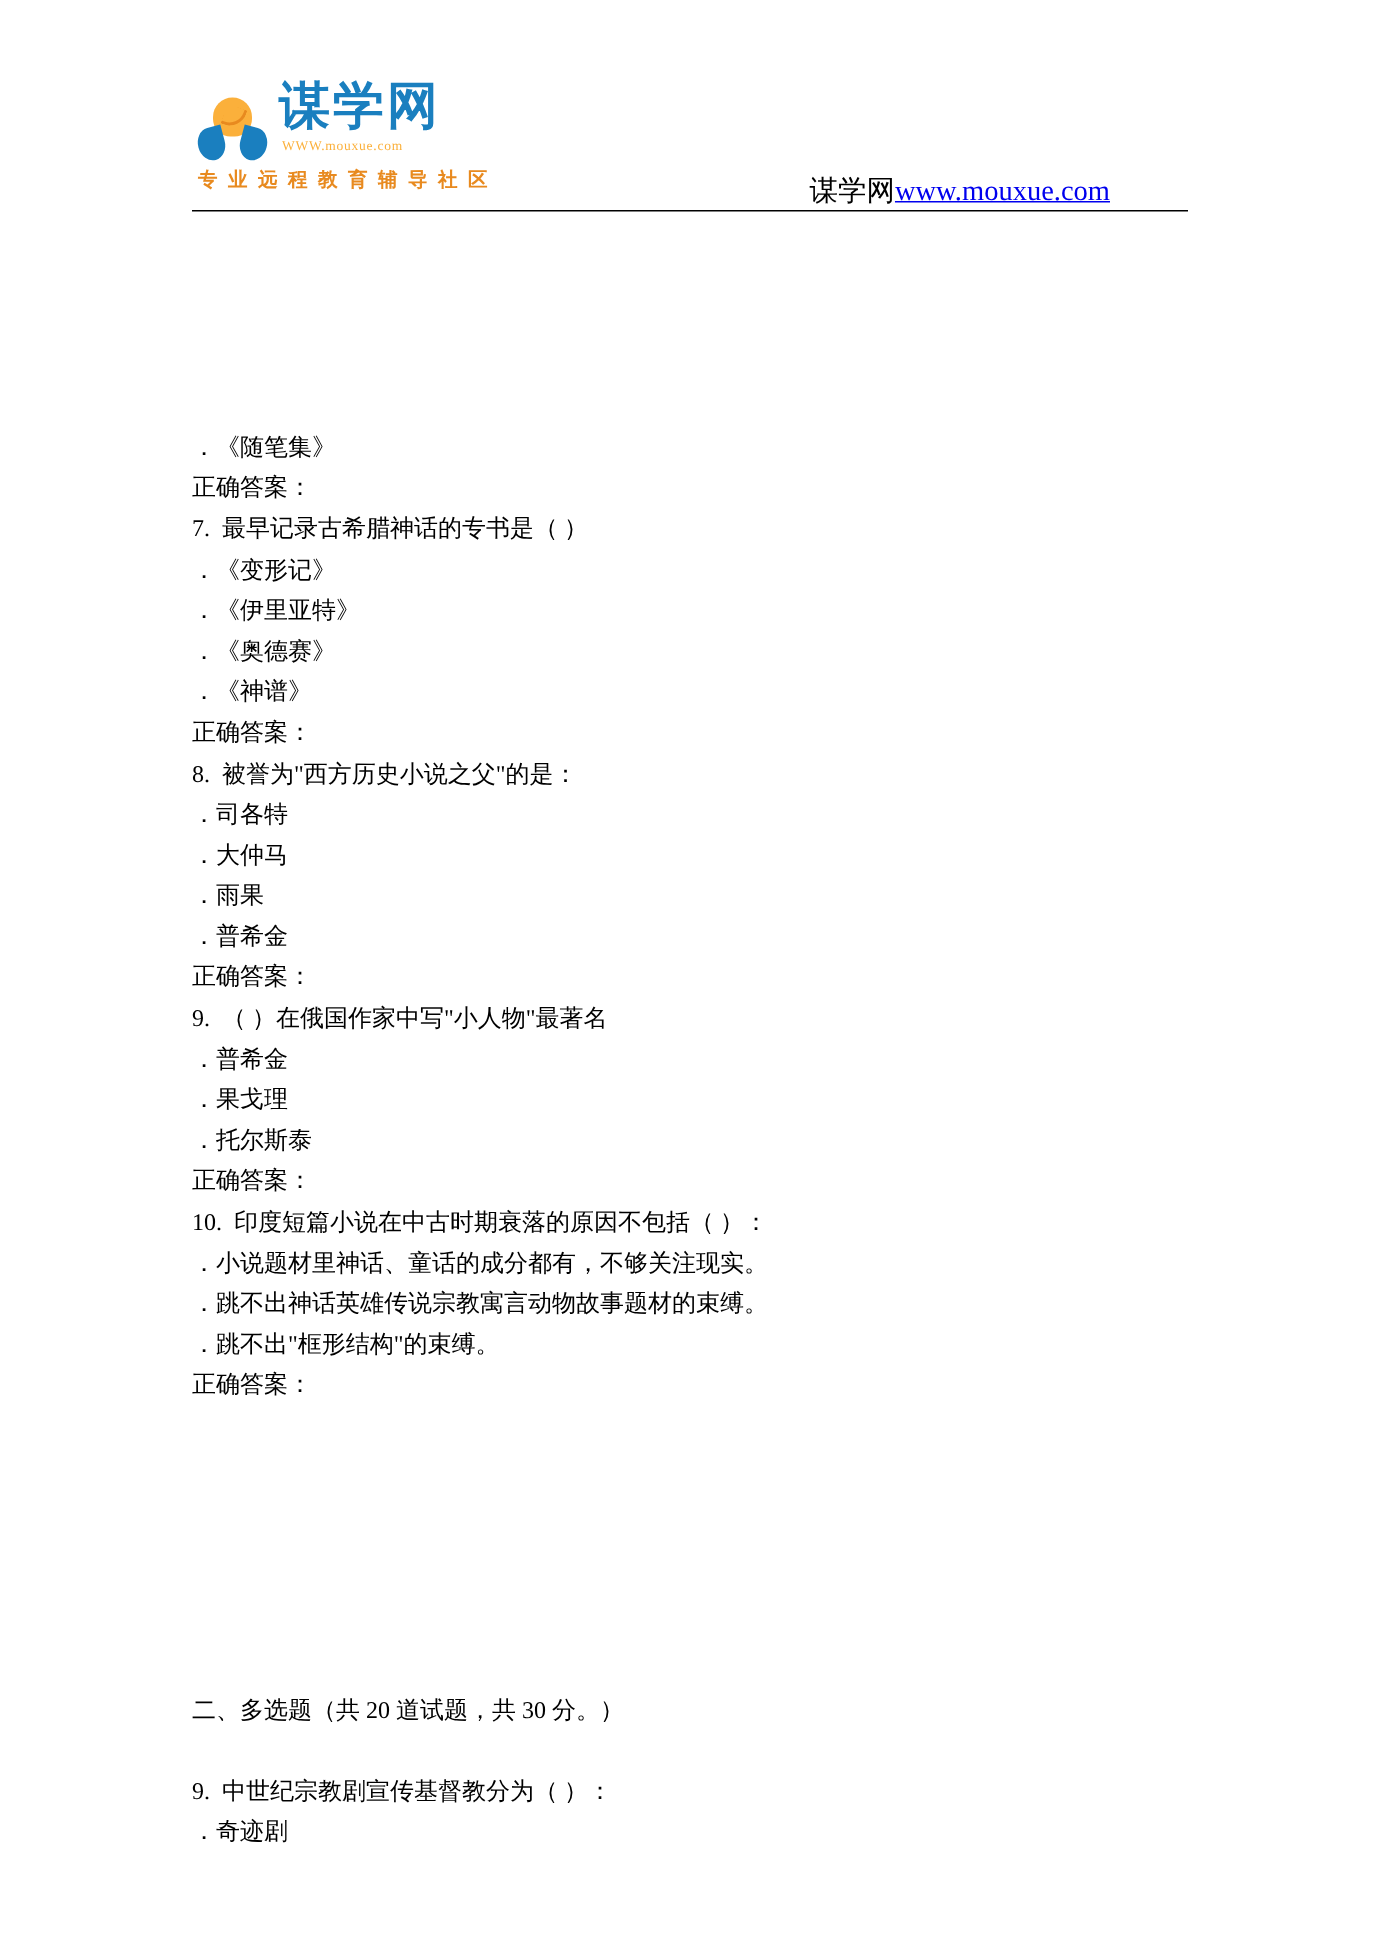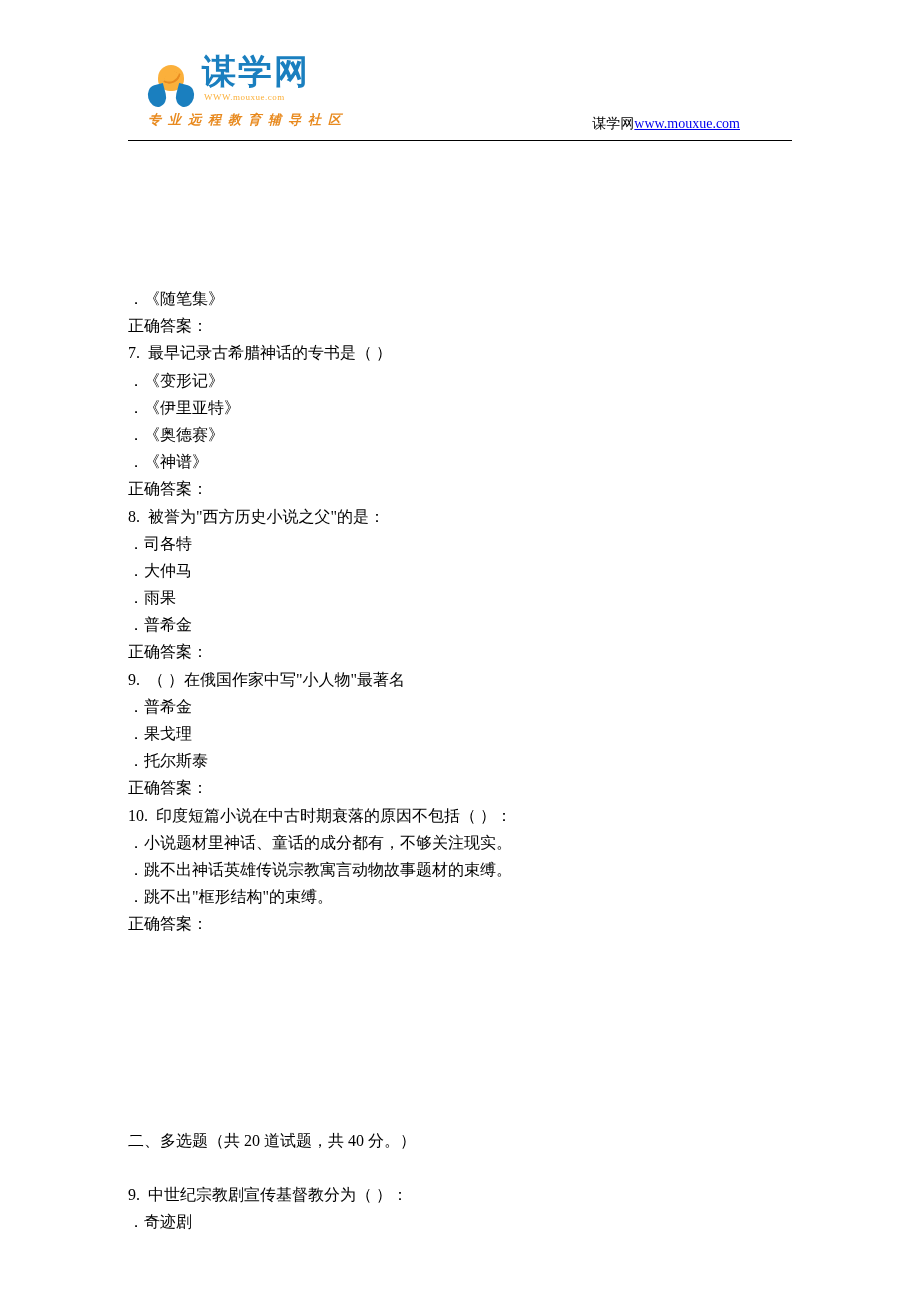--- a/index.html
+++ b/index.html
@@ -10,21 +10,20 @@
       font-family: "SimSun", "宋体", serif;
       font-size: 16px;
       color: #000;
       line-height: 1.7;
       position: relative;
     }
     .header {
       position: relative;
       height: 130px;
       padding-top: 54px;
-      margin-left: 16px;
     }
     .logo {
       position: absolute;
       left: 130px;
       top: 54px;
     }
     .logo-row {
       display: flex;
       align-items: flex-end;
     }
@@ -96,27 +95,26 @@
       margin-left: 2px;
     }
     .logo-subtitle {
       font-family: "Microsoft YaHei", sans-serif;
       font-size: 13px;
       color: #e88a1f;
       font-weight: bold;
       letter-spacing: 7px;
       margin-top: 4px;
       margin-left: 2px;
-      font-style: italic;
     }
     .header-right {
       position: absolute;
       right: 180px;
       top: 112px;
-      font-size: 14px;
+      font-size: 19px;
     }
     .header-right a {
       color: #0000ee;
       text-decoration: underline;
     }
     .divider {
       position: absolute;
       left: 128px;
       right: 128px;
       top: 140px;
@@ -175,19 +173,19 @@
   <div class="line">正确答案：</div>
   <div class="line">10.  印度短篇小说在中古时期衰落的原因不包括（ ）：</div>
   <div class="line">．小说题材里神话、童话的成分都有，不够关注现实。</div>
   <div class="line">．跳不出神话英雄传说宗教寓言动物故事题材的束缚。</div>
   <div class="line">．跳不出"框形结构"的束缚。</div>
   <div class="line">正确答案：</div>
 
   <div class="gap3"></div>
   <div class="gap3"></div>
   <div class="gap"></div>
-  <div class="line">二、多选题（共 20 道试题，共 40 分。）</div>
+  <div class="line">二、多选题（共 20 道试题，共 30 分。）</div>
   <div class="gap"></div>
 
   <div class="line">9.  中世纪宗教剧宣传基督教分为（ ）：</div>
   <div class="line">．奇迹剧</div>
 
 </div>
 
 </body></html>

